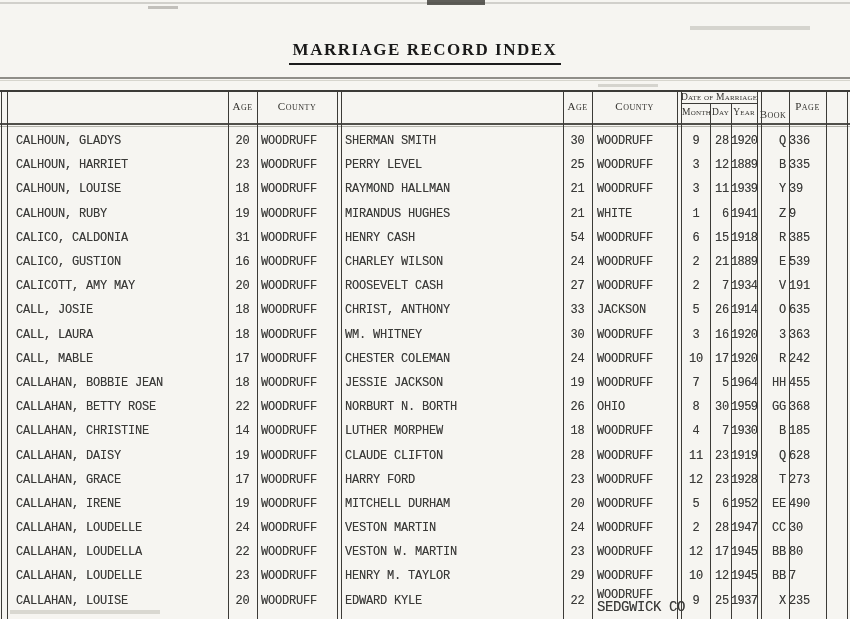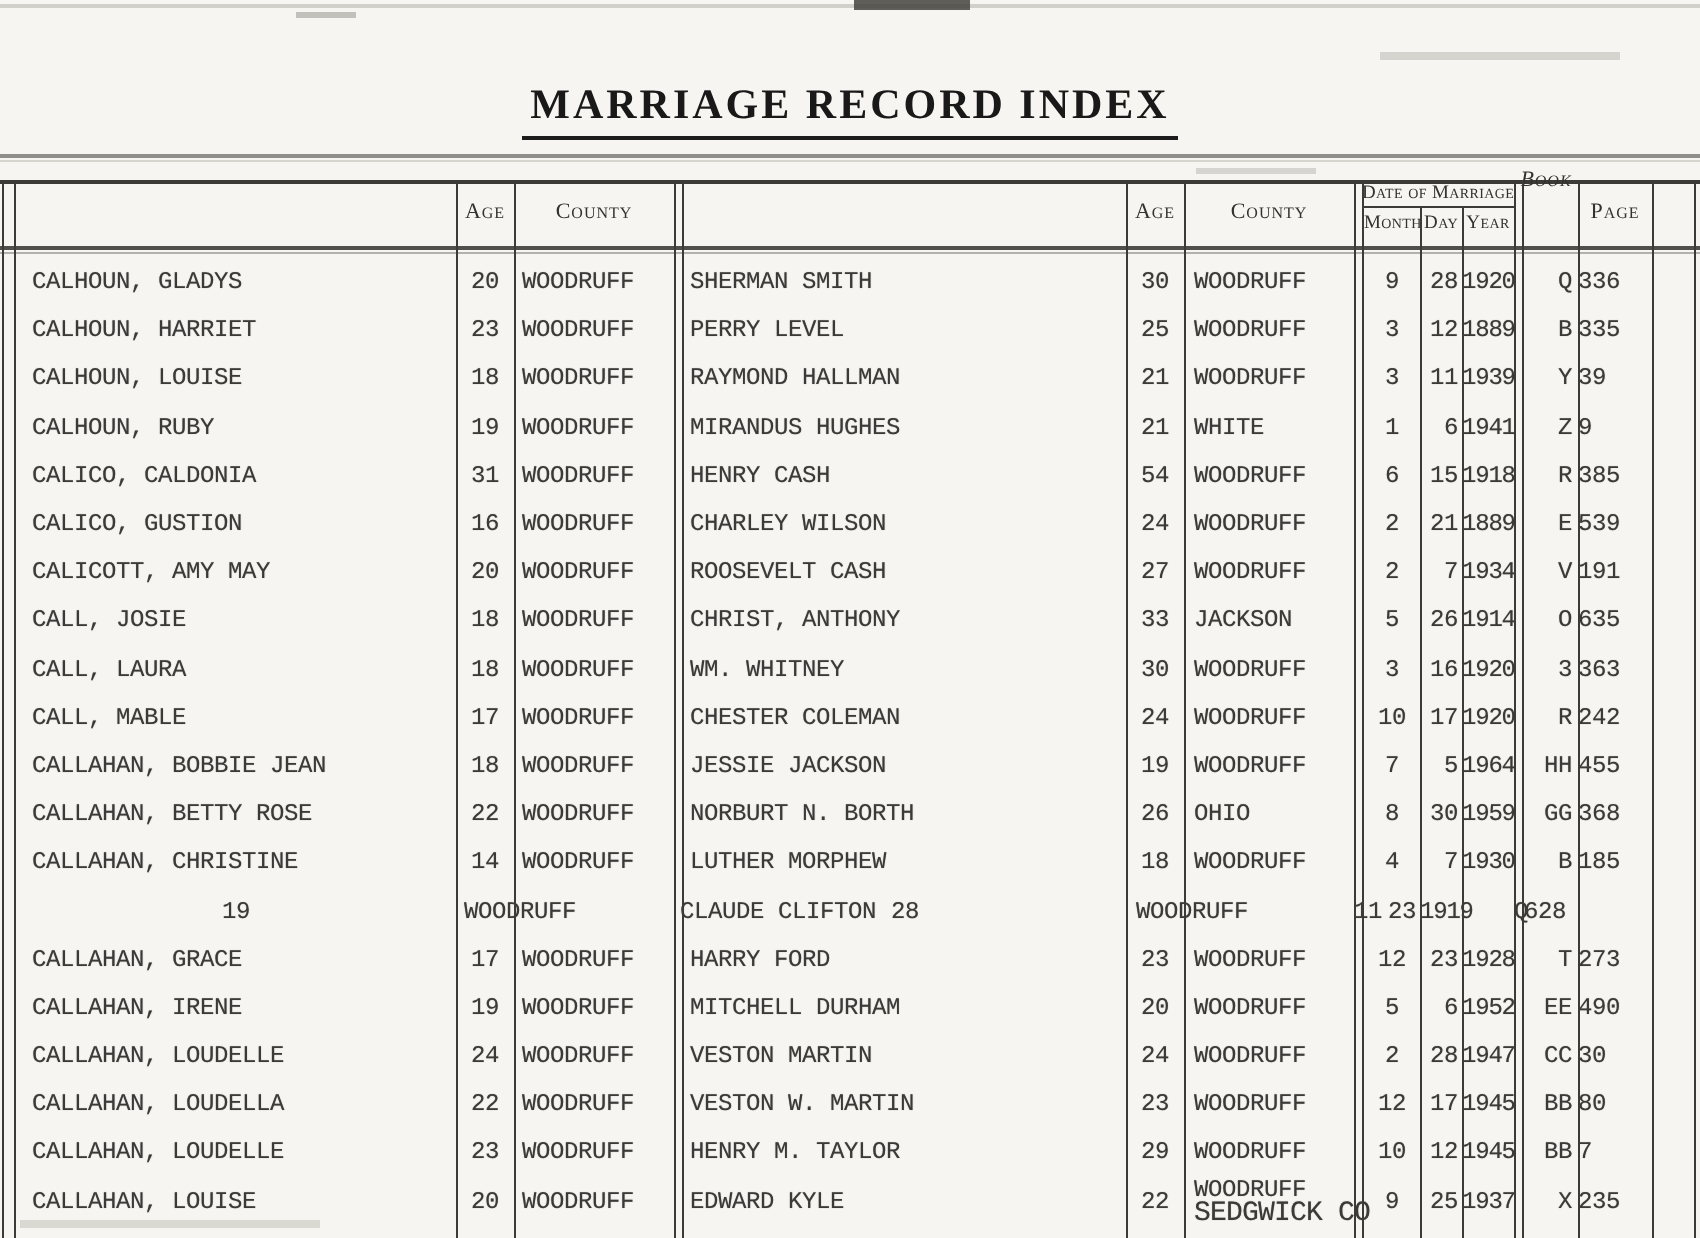--- a/index.html
+++ b/index.html
@@ -9,21 +9,21 @@
     font-family:"Liberation Serif",serif;
     color:#2f2f2f;
   }
   
   #title{
     position:absolute;top:40px;left:0;width:850px;text-align:center;
   }
   #title span{
     display:inline-block;
     font-family:"Liberation Serif",serif;
-    font-weight:bold;font-size:21px;letter-spacing:1.5px;
+    font-weight:bold;font-size:17px;letter-spacing:1.5px;
     color:#191919;
     border-bottom:2px solid #1c1c1c;
     padding:0 4px 3px 4px;
   }
   
   .hline,.vline{position:absolute;background:#3c3b37;}
   
   .hdr{
     position:absolute;
     font-family:"Liberation Serif",serif;
@@ -83,21 +83,21 @@
   <div class="hline" style="left:0;top:126px;width:850px;height:1px;background:#b3b2aa;"></div>
 
   <div class="hdr" style="left:228px;top:100px;width:29px;">Age</div>
   <div class="hdr" style="left:257px;top:100px;width:80px;">County</div>
   <div class="hdr" style="left:563px;top:100px;width:29px;">Age</div>
   <div class="hdr" style="left:592px;top:100px;width:85px;">County</div>
   <div class="hdr small" style="left:681px;top:92px;width:76px;">Date of Marriage</div>
   <div class="hdr small" style="left:682px;top:107px;width:28px;">Month</div>
   <div class="hdr small" style="left:710px;top:107px;width:21px;">Day</div>
   <div class="hdr small" style="left:731px;top:107px;width:26px;">Year</div>
-  <div class="hdr" style="left:757px;top:84px;width:32px;font-style:italic;">Book</div>
+  <div class="hdr" style="left:757px;top:108px;width:32px;">Book</div>
   <div class="hdr" style="left:789px;top:100px;width:37px;">Page</div>
 
   <div id="rows">
   <div class="row">
     <div></div>
     <div class="c-bride">CALHOUN, GLADYS</div>
     <div class="c-age1">20</div>
     <div class="c-county1">WOODRUFF</div>
     <div></div>
     <div class="c-groom">SHERMAN SMITH</div>
@@ -375,20 +375,21 @@
     <div class="c-day">7</div>
     <div class="c-year">1930</div>
     <div></div>
     <div class="c-book">B</div>
     <div class="c-page">185</div>
     <div></div>
   </div>
 
   <div class="row">
     <div></div>
+    <div class="c-bride">CALLAHAN, DAISY</div>
     <div class="c-age1">19</div>
     <div class="c-county1">WOODRUFF</div>
     <div></div>
     <div class="c-groom">CLAUDE CLIFTON</div>
     <div class="c-age2">28</div>
     <div class="c-county2">
       <div>WOODRUFF</div>
       <div class="county-l2"></div>
     </div>
     <div></div>

